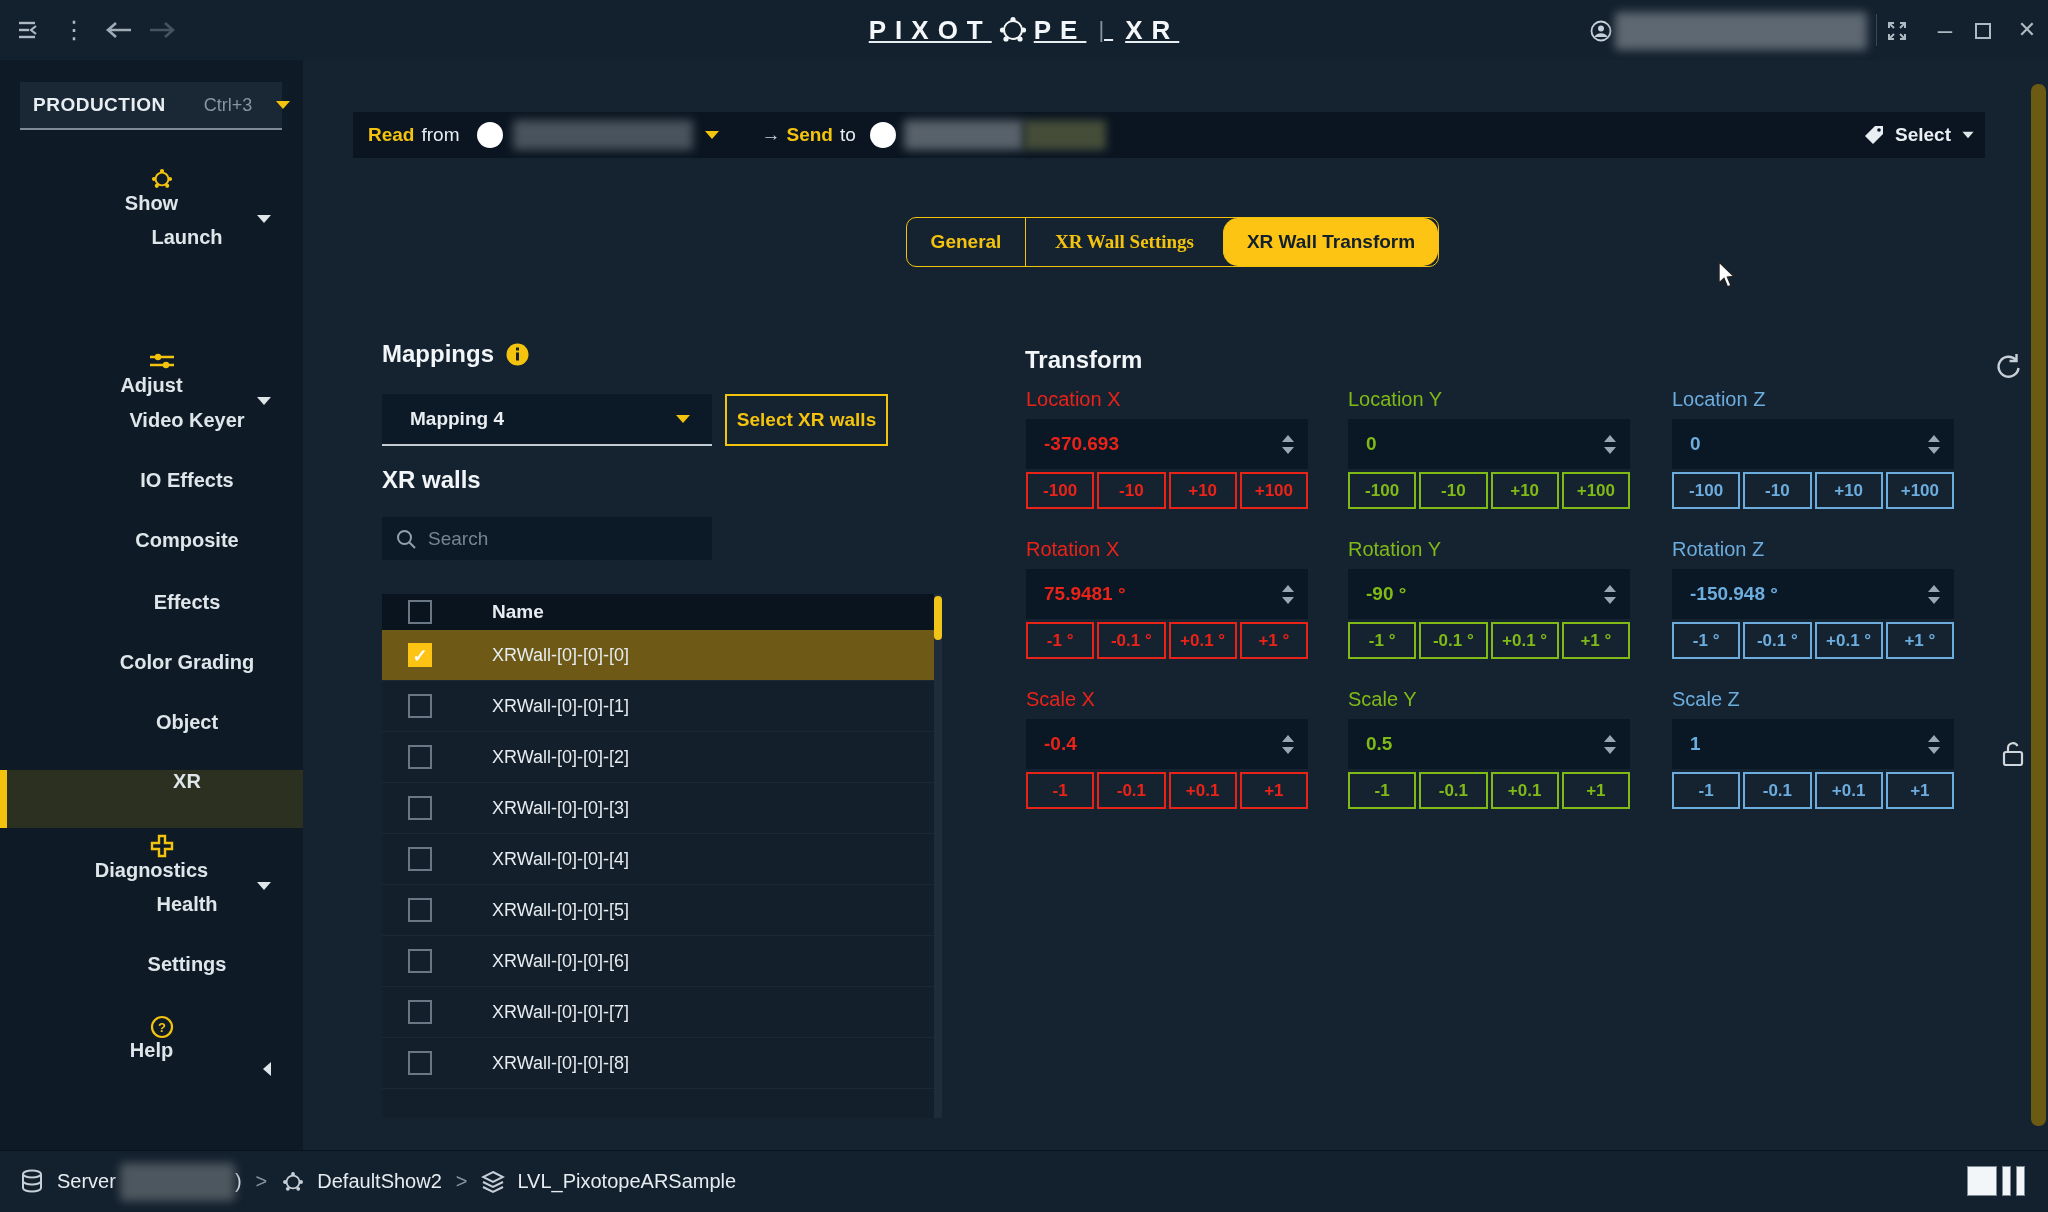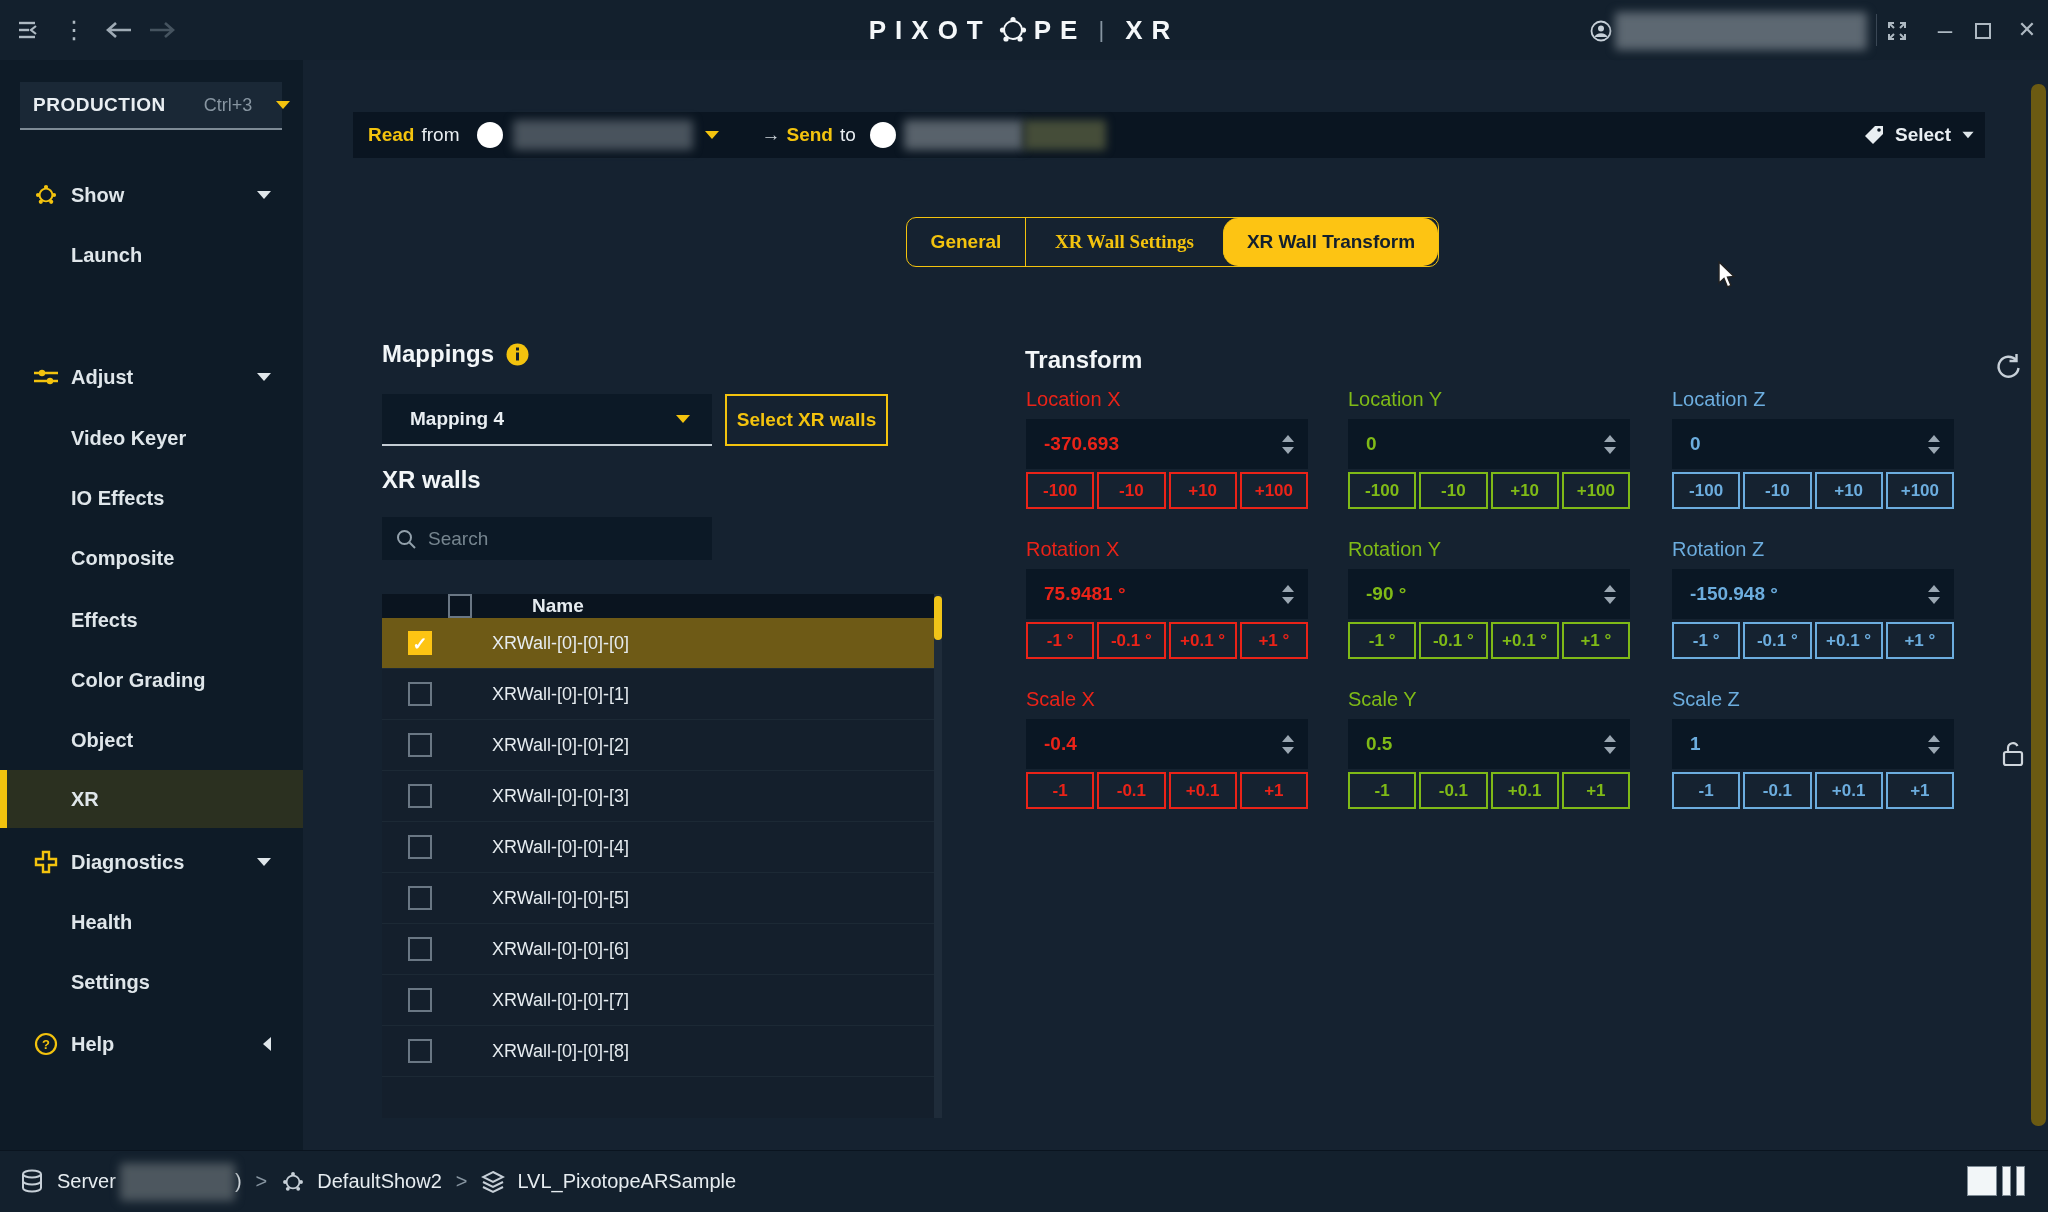--- a/index.html
+++ b/index.html
@@ -11,36 +11,36 @@
   body{background:#000; font-family:"Liberation Sans", sans-serif;}
   #app{position:relative; width:2048px; height:1212px; background:var(--pagebg); overflow:hidden; color:var(--text);}
   .abs{position:absolute;}
   .bold{font-weight:bold;}
   .c-accent{color:var(--accent);} .c-red{color:var(--red);} .c-green{color:var(--green);} .c-blue{color:var(--blue);}
   .c-muted{color:var(--muted);}
 
   
   #topbar{left:0; top:0; width:2048px; height:60px; background:var(--topbg);}
   .tb-icon{color:#aeb9c2; font-size:24px; line-height:60px; text-align:center;}
-  #logo{left:0; top:0; width:2048px; height:60px; display:flex; align-items:center; justify-content:center; gap:10px;}
+  #logo{left:0; top:0; width:2048px; height:60px; display:flex; align-items:center; justify-content:center; gap:10px;text-decoration:underline;}
   .logo-txt{font-size:26px; font-weight:bold; letter-spacing:9px; color:#f4f7f9;}
   .logo-div{color:#8795a1; font-size:22px; font-weight:normal; margin:0 2px;}
   .blur-box{border-radius:3px; filter:blur(5px);}
   #user-blur{left:1615px; top:12px; width:252px; height:38px; background:#5d6872;}
   #tb-divider{left:1876px; top:14px; width:1px; height:32px; background:#3a4755;}
 
   
   #sidebar{left:0; top:60px; width:303px; height:1090px; background:var(--sidebg);}
   #prod-box{left:20px; top:22px; width:262px; height:48px; background:#1a2836; border-bottom:2px solid #7e8b96; display:flex; align-items:center;}
   #prod-box .lbl{font-size:19px; font-weight:bold; margin-left:13px; letter-spacing:.5px;}
   #prod-box .key{font-size:18px; color:var(--muted); margin-left:38px;}
   .caret-down{width:0;height:0;border-left:7px solid transparent;border-right:7px solid transparent;border-top:8px solid var(--accent); display:inline-block;}
   .caret-down.white{border-top-color:#dfe6ea;}
   .caret-left{width:0;height:0;border-top:7px solid transparent;border-bottom:7px solid transparent;border-right:8px solid #dfe6ea; display:inline-block;}
-  .nav-item{left:0; width:303px; height:58px; display:flex; align-items:center; font-size:20px; font-weight:bold; color:#dfe6ea; cursor:default;}
+  .nav-item{left:0; width:303px; height:58px; display:flex; align-items:center; font-size:20px; font-weight:bold; color:#dfe6ea; cursor:default;flex-direction:column;}
   .nav-item .ico{width:26px; height:26px; margin-left:33px; margin-right:12px; display:flex; align-items:center; justify-content:center;}
   .nav-item .lbl{flex:0 0 auto;}
   .nav-item.sub .lbl{margin-left:71px;}
   .nav-item .chev{margin-left:auto; margin-right:32px;}
   .nav-item.active{background:#2b3020; border-left:7px solid var(--accent);}
   .nav-item.active .lbl{margin-left:64px;}
 
   
   #bottombar{left:0; top:1150px; width:2048px; height:62px; background:#13202d; border-top:1px solid #0a141f; display:flex; align-items:center;}
   #bottombar .bc-txt{font-size:20px; color:#e6ecf0;}
@@ -67,21 +67,21 @@
   #mapping-dd{left:382px; top:394px; width:330px; height:52px; background:var(--inputbg); border-bottom:2px solid #c3ccd3; display:flex; align-items:center;}
   #mapping-dd .val{font-size:19px; font-weight:bold; margin-left:28px;}
   #mapping-dd .caret-down{margin-left:auto; margin-right:22px;}
   #select-walls-btn{left:725px; top:394px; width:163px; height:52px; border:2px solid var(--accent); background:transparent; color:var(--accent); font-size:19px; font-weight:bold; display:flex; align-items:center; justify-content:center;}
   #searchbox{left:382px; top:517px; width:330px; height:43px; background:var(--inputbg); display:flex; align-items:center;}
   #searchbox .ph{color:#76858f; font-size:19px; margin-left:12px;}
 
   
   #table{left:382px; top:594px; width:552px; height:524px; overflow:hidden;}
   .trow{display:flex; align-items:center; height:51px; background:var(--rowbg); border-bottom:1px solid #1c2935;}
-  #thead{height:24px; background:var(--headerbg); display:flex; align-items:center;padding-left:40px;}
+  #thead{height:36px; background:var(--headerbg); display:flex; align-items:center;}
   .cbx{width:24px; height:24px; border:2px solid #6a7784; margin-left:26px; background:transparent;}
   .cbx.checked{background:var(--accent2); border-color:var(--accent2); color:#fff; font-size:18px; font-weight:bold; text-align:center; line-height:22px;}
   .trow .nm, #thead .nm{margin-left:60px; font-size:18px; color:#e6ecf0;}
   #thead .nm{font-weight:bold; font-size:19px;}
   .trow.sel{background:var(--rowsel);}
   #list-track{left:934px; top:594px; width:8px; height:524px; background:#1f2c3a;}
   #list-thumb{left:934px; top:596px; width:8px; height:44px; background:#f0c418; border-radius:4px;}
 
   
   .tcol{position:absolute; width:282px;}

